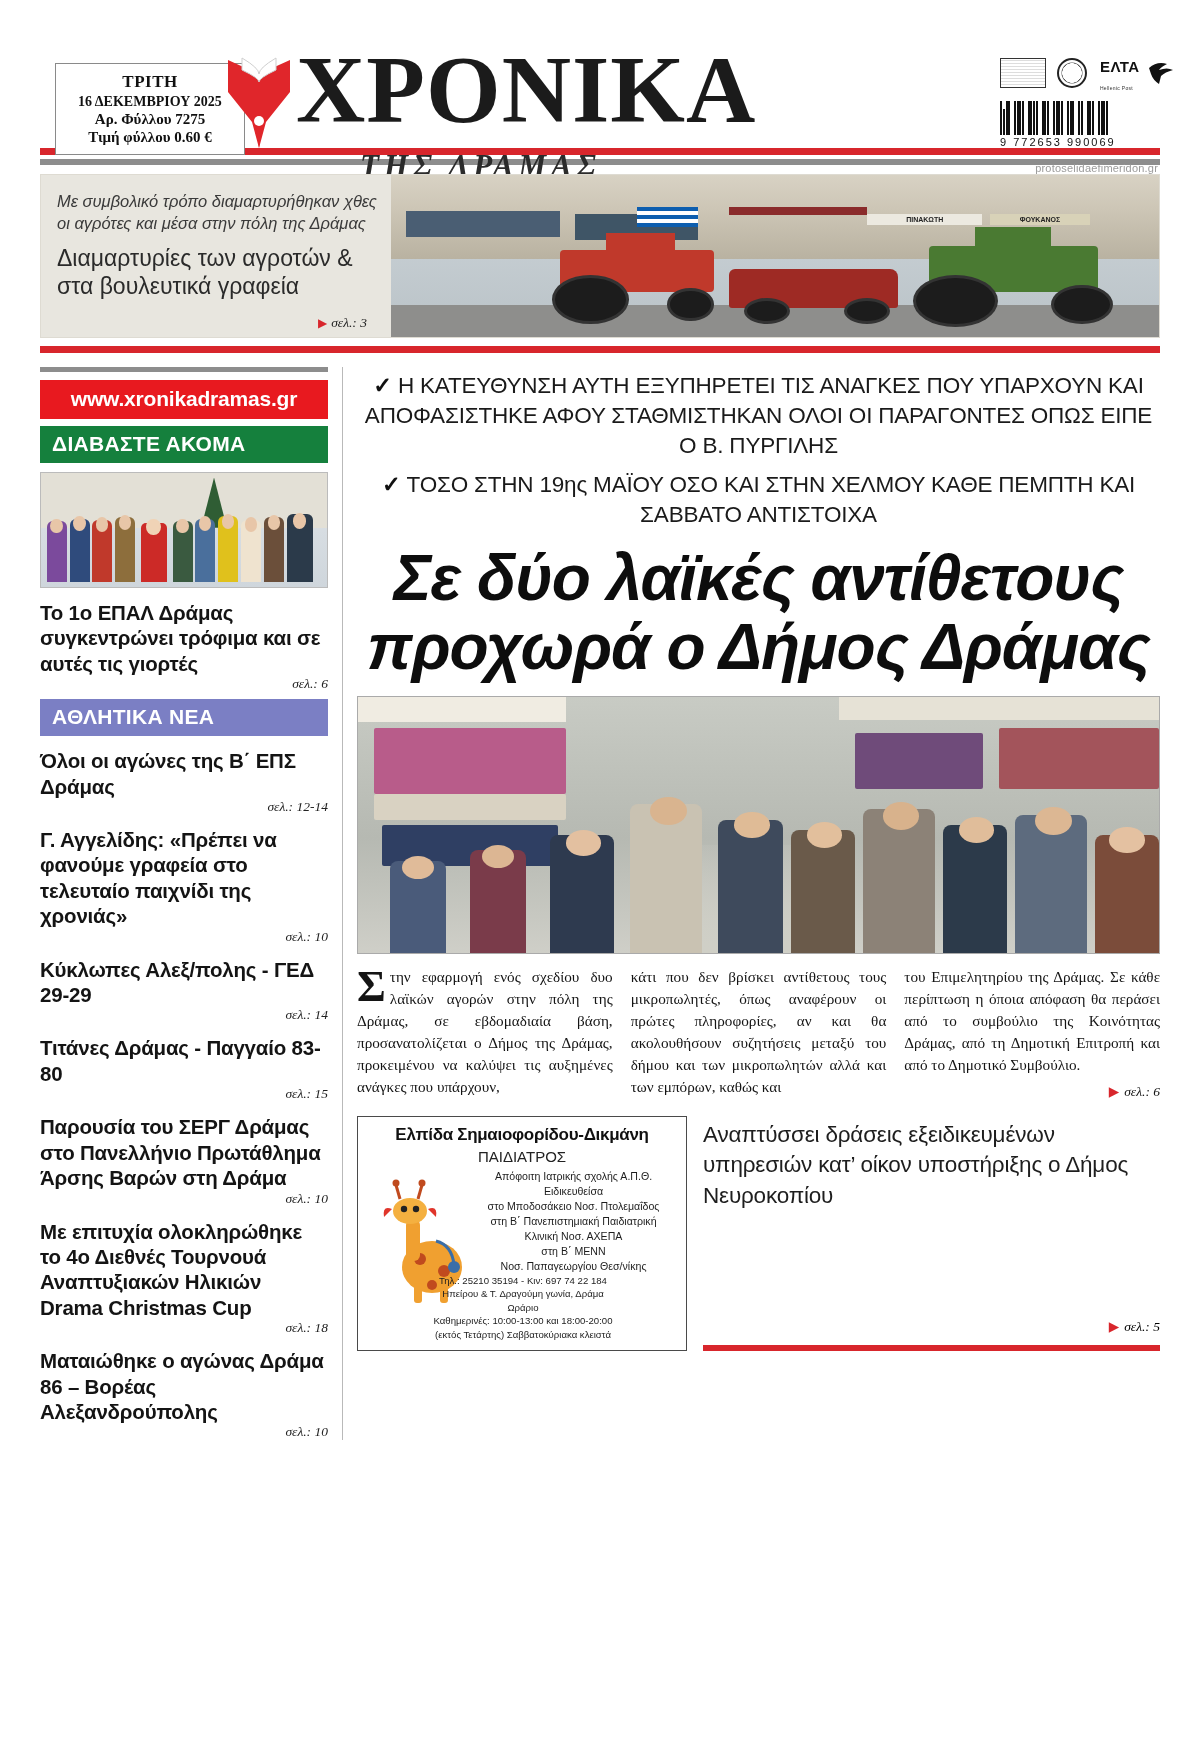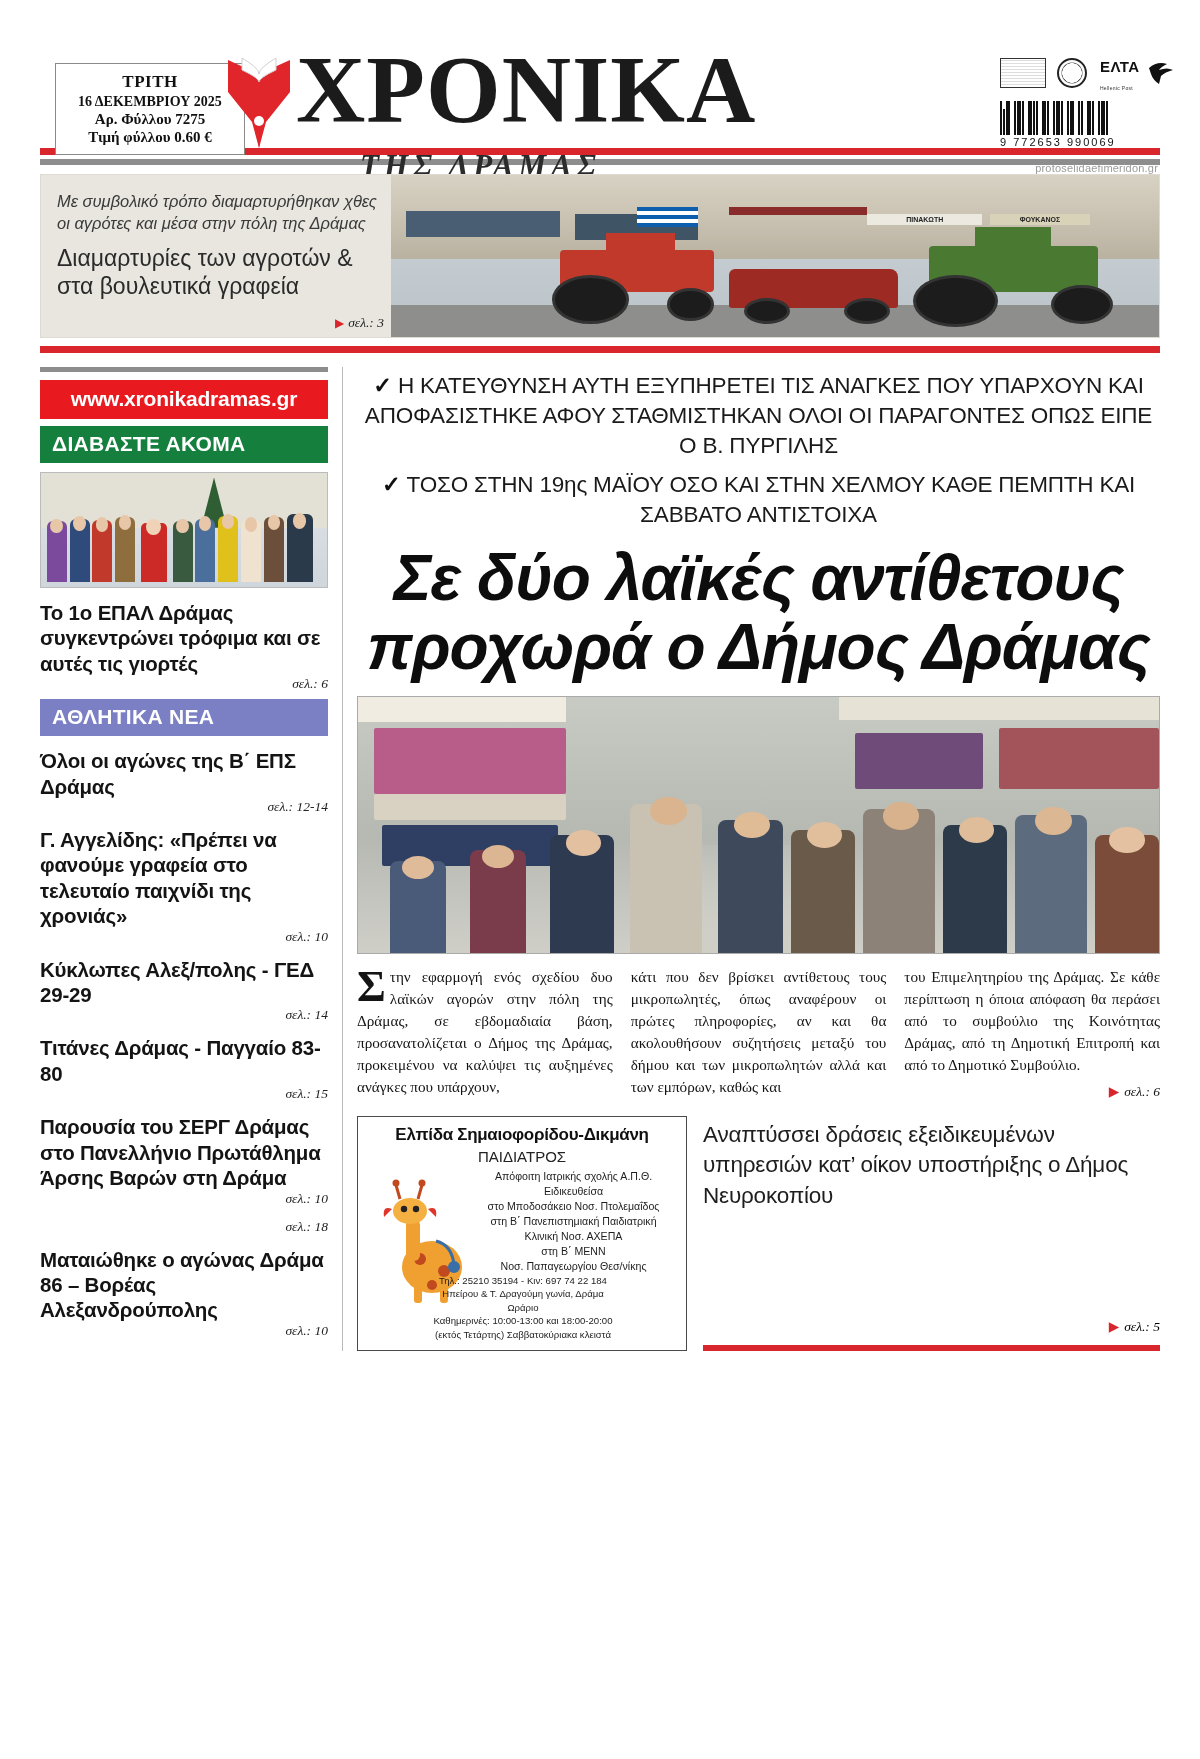--- a/index.html
+++ b/index.html
@@ -81,21 +81,21 @@
     border: 1px solid #dedbd2;
   }
   .teaser-text { width: 350px; padding: 16px 14px 8px 16px; position: relative; }
   .t-kicker {
     font-style: italic; font-size: 16.5px; color: #3a3a3a; line-height: 1.32;
   }
   .t-head {
     margin-top: 9px; font-size: 23px; color: #2a2a2a; line-height: 1.25; font-weight: 300;
   }
   .t-page {
-    position: absolute; right: 7px; bottom: 6px;
+    position: absolute; right: 24px; bottom: 6px;
     font-family: "Liberation Serif", serif; font-style: italic; font-size: 13.5px; color: #222;
   }
   .t-page .tri { color: #d8262c; font-style: normal; font-size: 12px; margin-right: 4px; }
   .teaser-photo { flex: 1; position: relative; overflow: hidden; }
 
   
   .ph-sky { position:absolute; inset:0; background: linear-gradient(#cfd6da, #b9c2c7); }
   .ph-bldg { position:absolute; left:0; top:0; width:100%; height:52%;
     background: linear-gradient(180deg,#d8d2c4 0%, #cdc6b6 40%, #b9b2a1 100%); }
   .ph-shop { position:absolute; height:16%; background:#4a5e73; }
@@ -414,20 +414,21 @@
           </div>
       </div>
       <div class="sb-item">
         <div class="sb-title">Παρουσία του ΣΕΡΓ Δράμας στο Πανελλήνιο Πρωτάθλημα Άρσης Βαρών στη Δράμα</div>
         <div class="sb-foot">
             <div class="sb-bar"></div>
           <div class="sb-pg">σελ.: 10</div>
           </div>
       </div>
       <div class="sb-item">
+        <div class="sb-title">Με επιτυχία ολοκληρώθηκε το 4ο Διεθνές Τουρνουά Αναπτυξιακών Ηλικιών Drama Christmas Cup</div>
         <div class="sb-foot">
             <div class="sb-bar"></div>
           <div class="sb-pg">σελ.: 18</div>
           </div>
       </div>
       <div class="sb-item">
         <div class="sb-title">Ματαιώθηκε ο αγώνας Δράμα 86 – Βορέας Αλεξανδρούπολης</div>
         <div class="sb-foot">
             <div class="sb-bar"></div>
           <div class="sb-pg">σελ.: 10</div>

